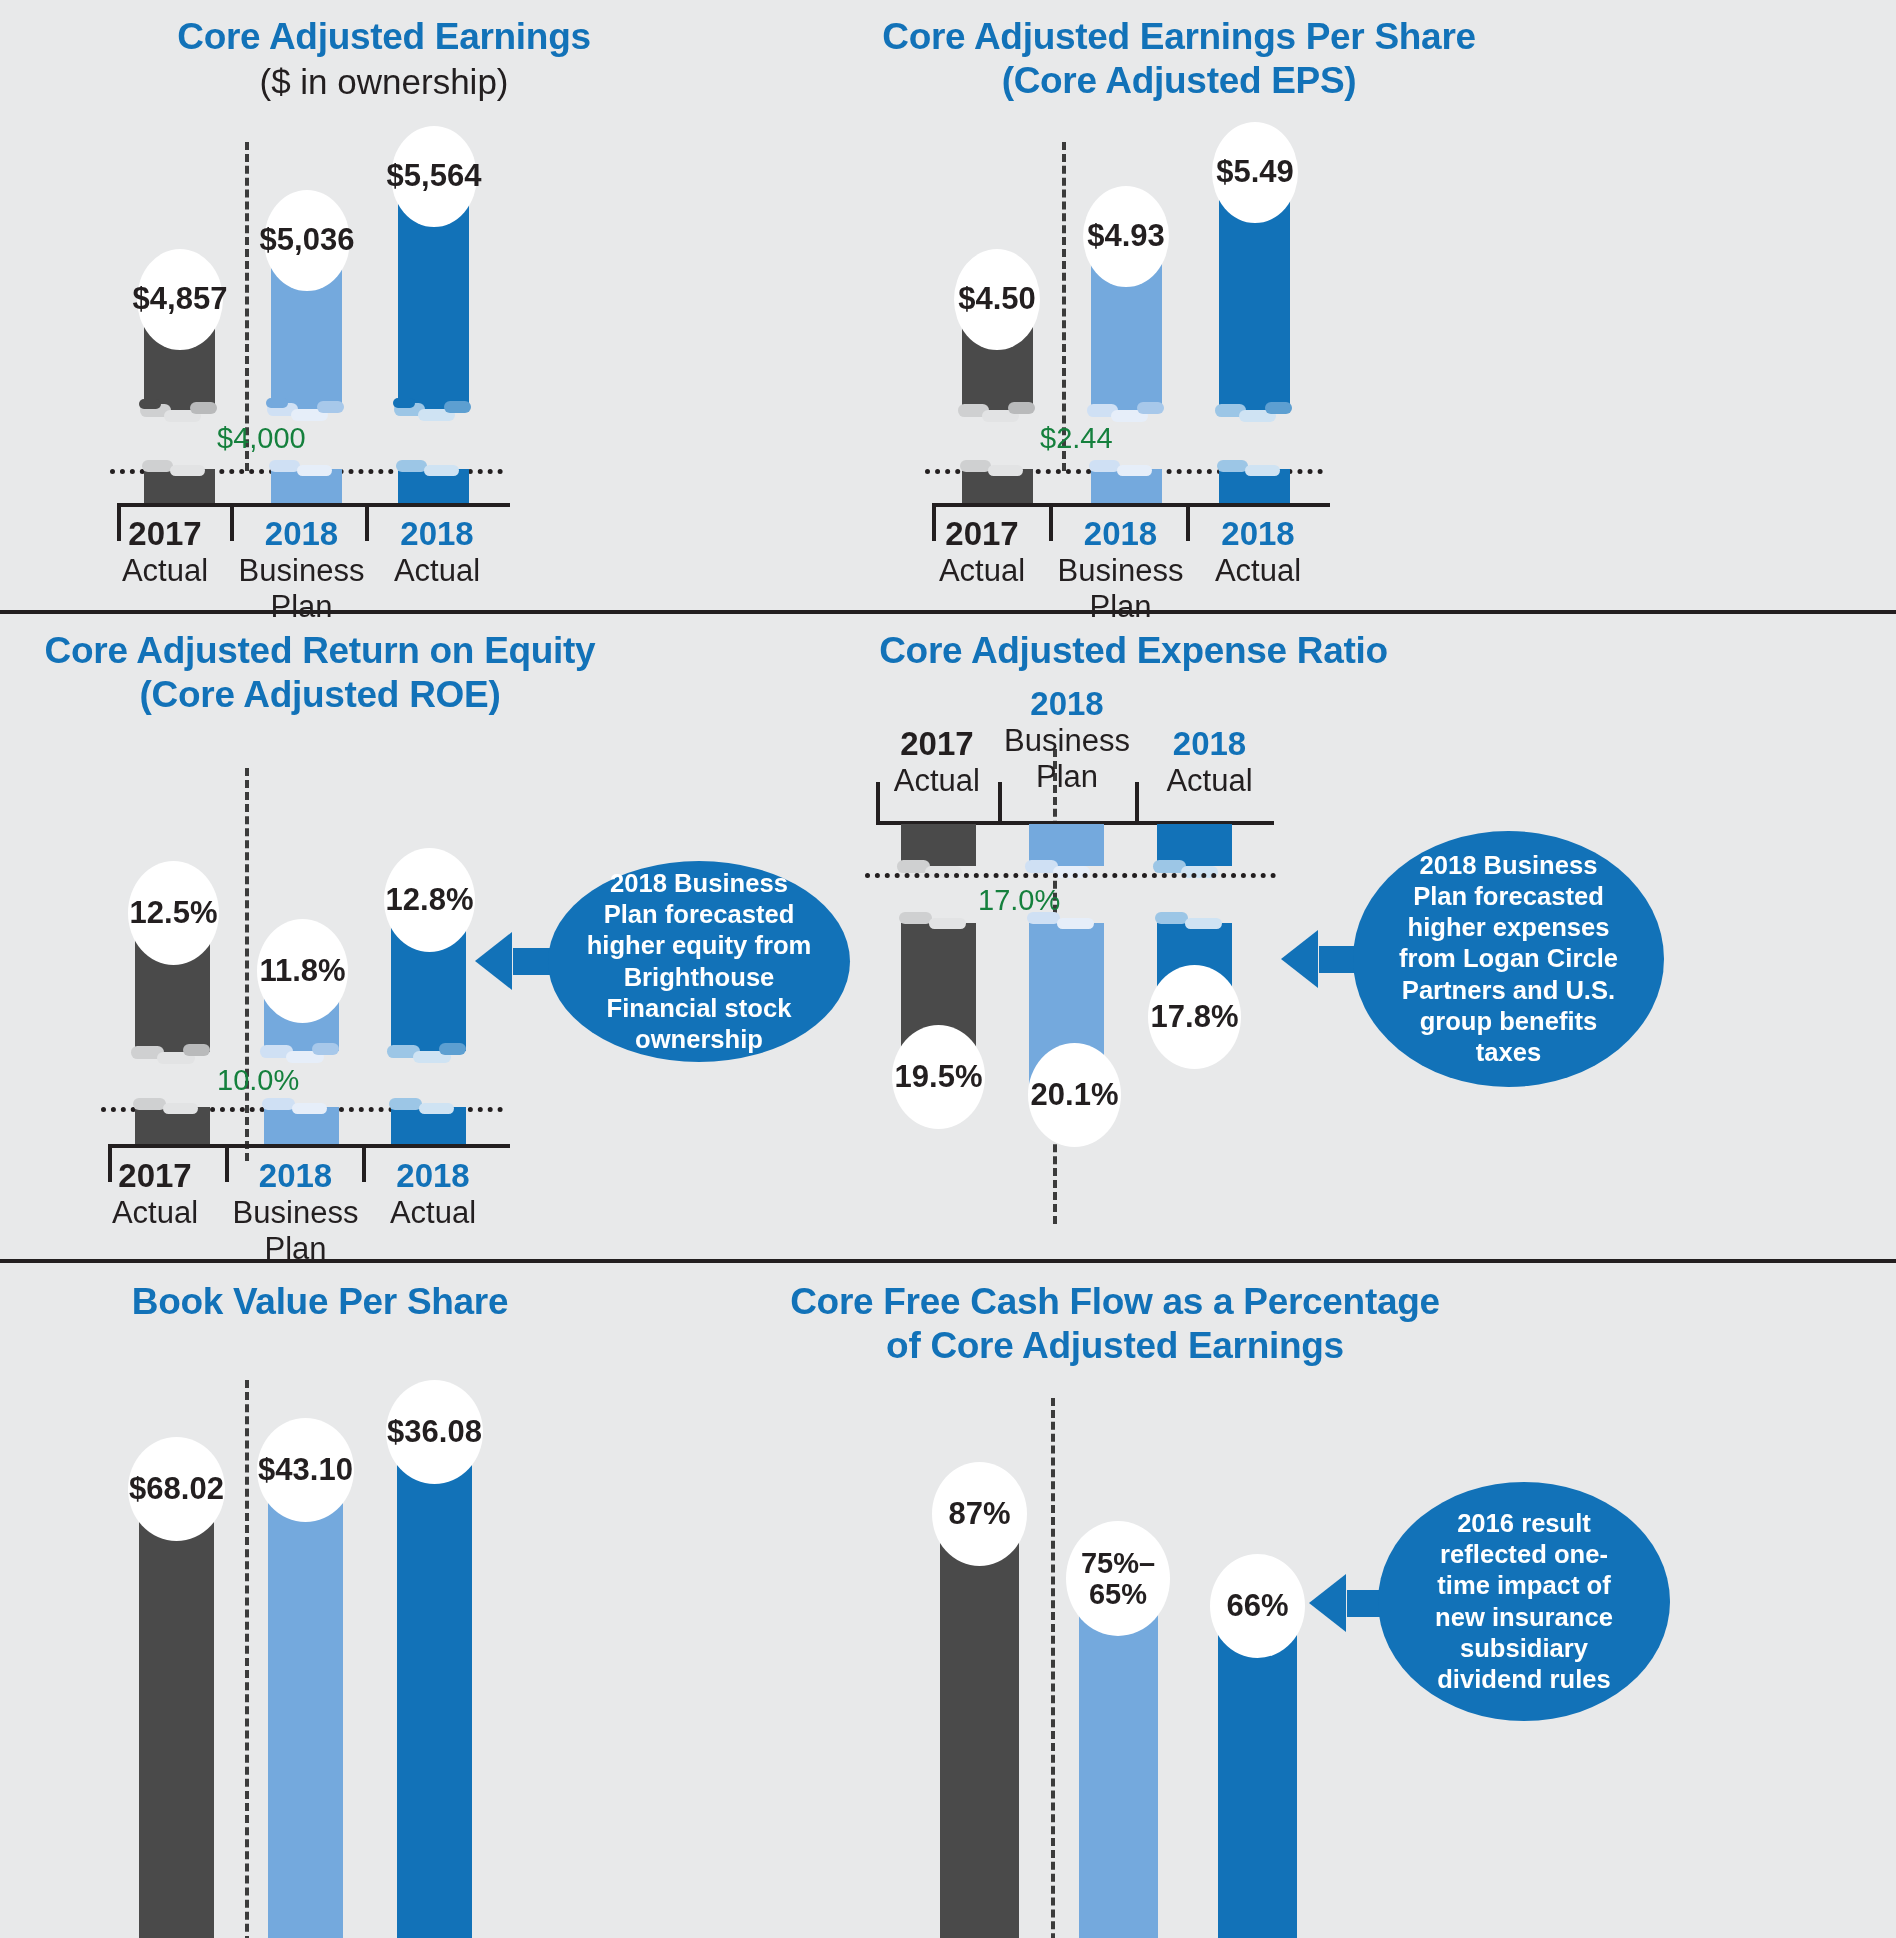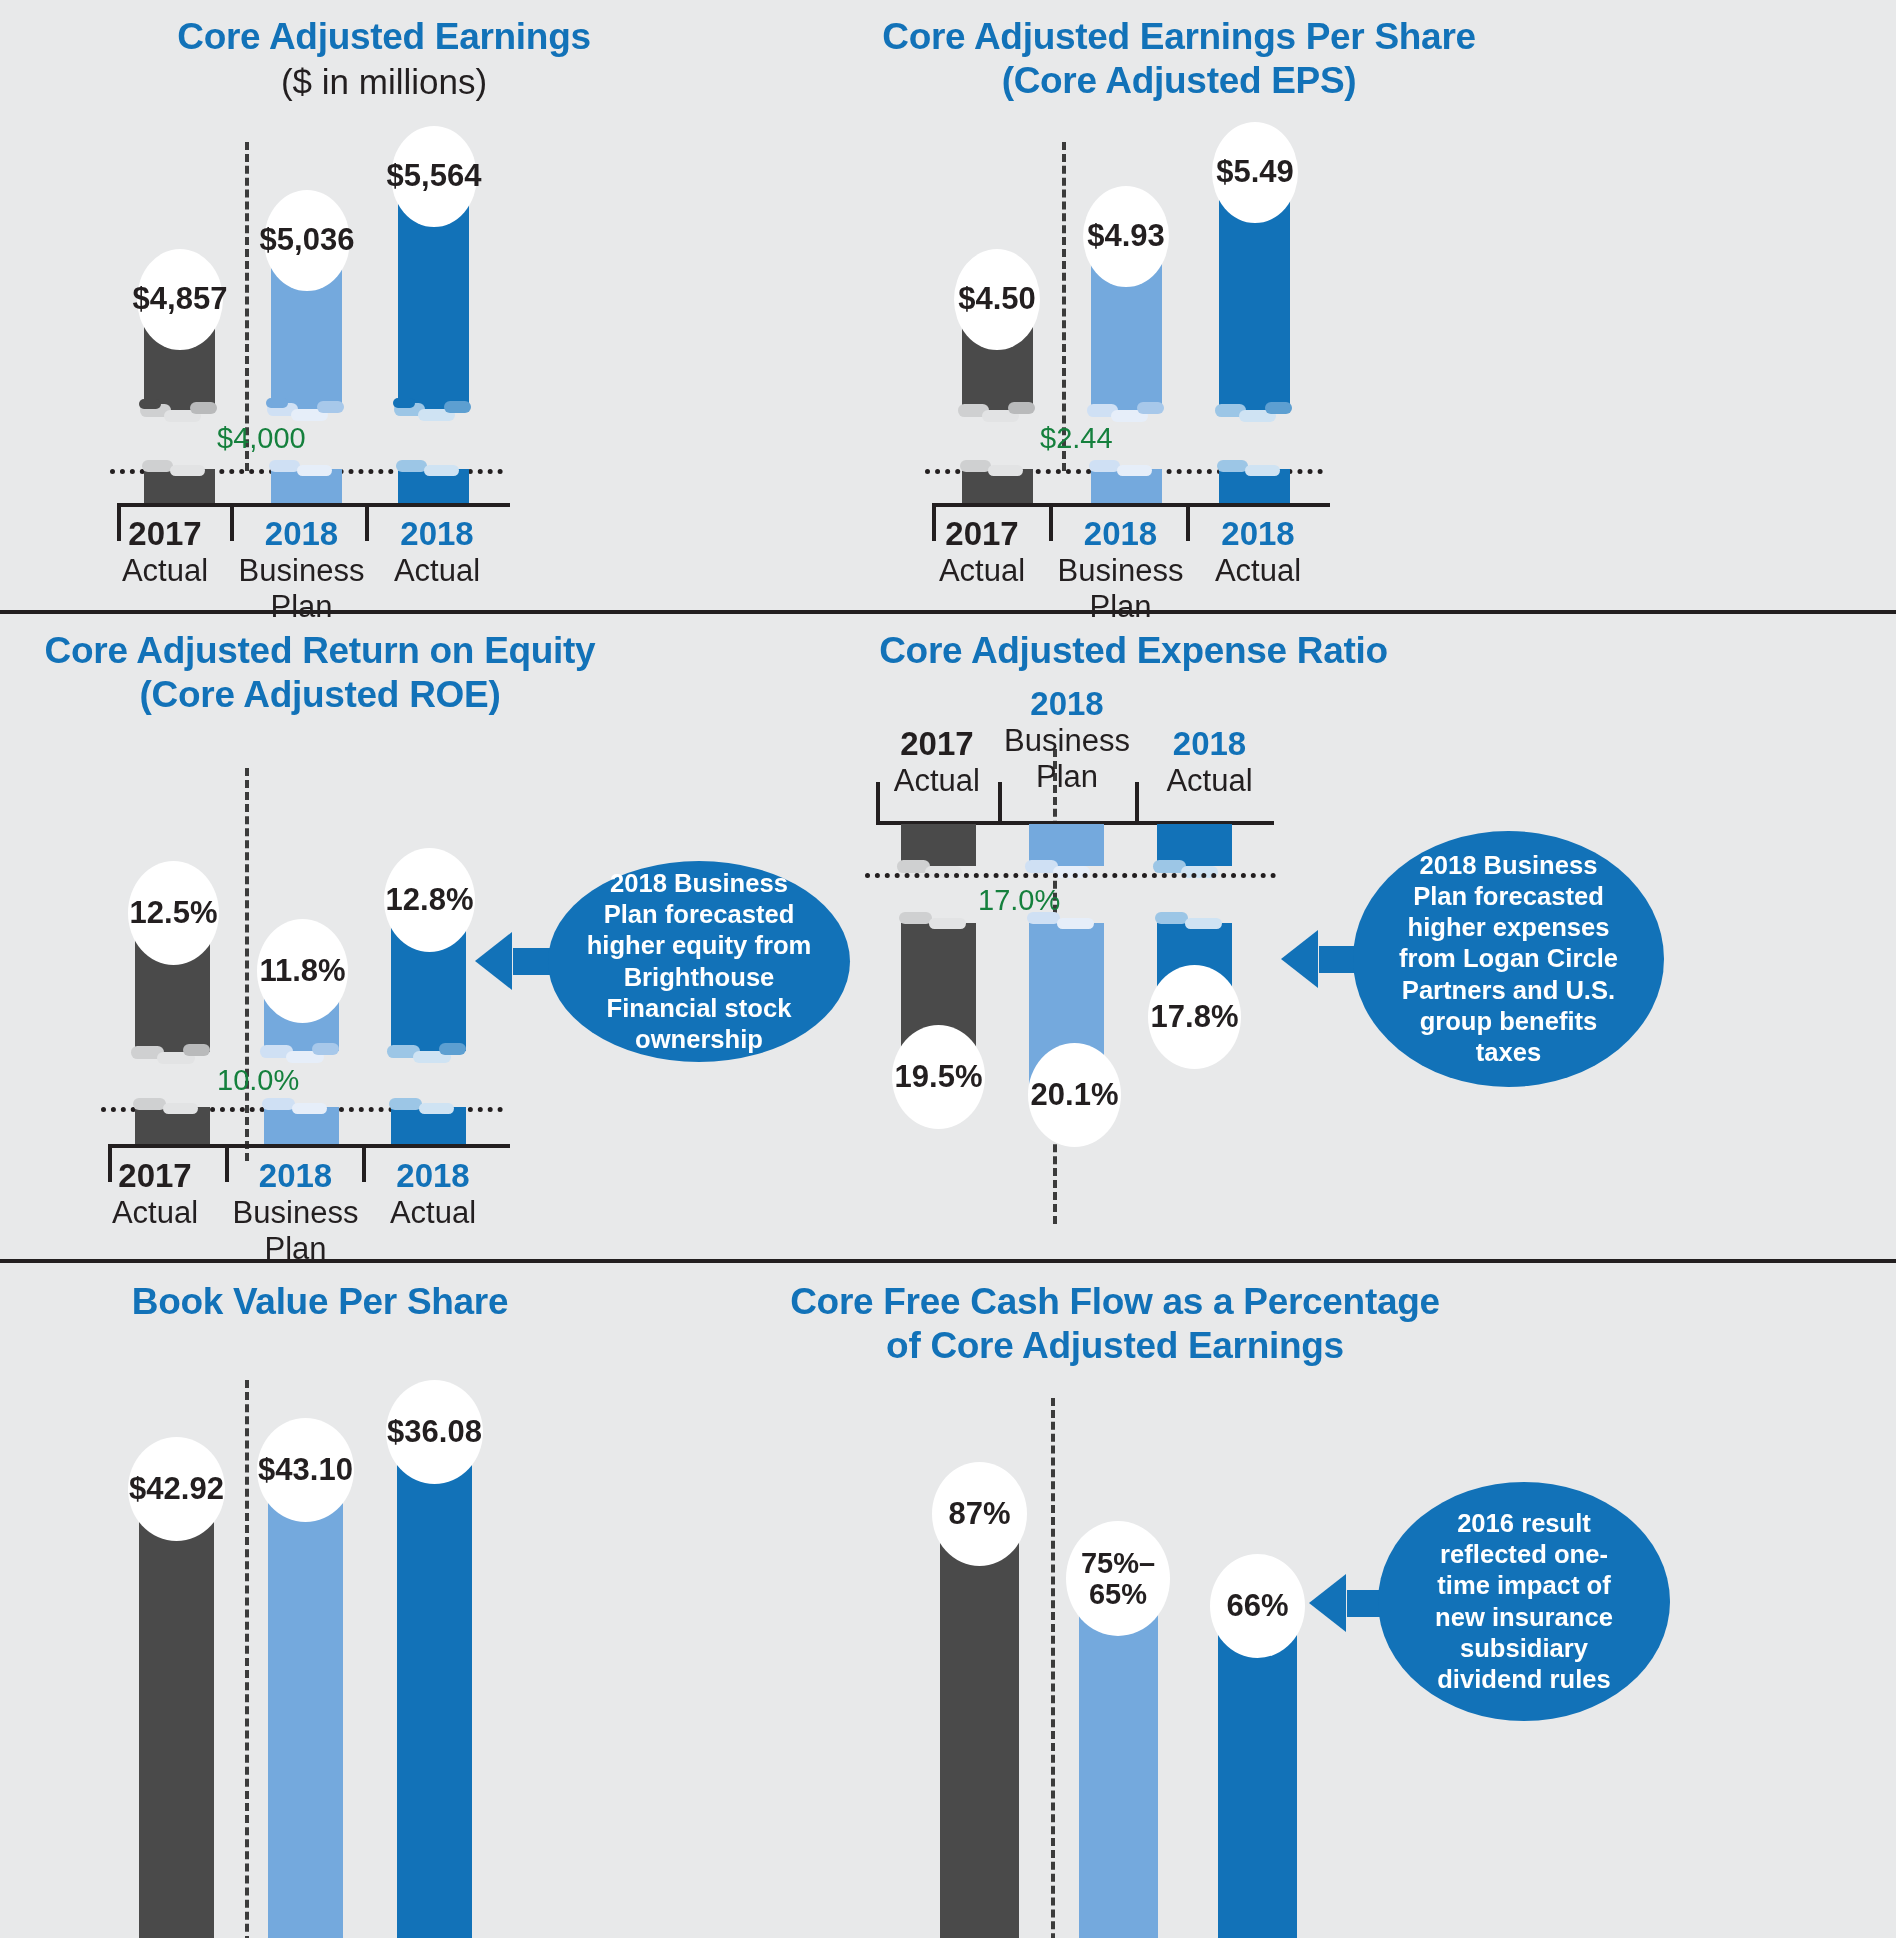--- a/index.html
+++ b/index.html
@@ -68,21 +68,21 @@
   }
 </style>
 </head>
 <body>
 
 <div class="hrule" style="top:610px;"></div>
 <div class="hrule" style="top:1259px;"></div>
 
 <div class="panel" style="left:0;top:0;width:768px;height:610px;">
   <div class="chart-title" style="position:absolute;left:0;top:16.4px;width:768px;">Core Adjusted Earnings</div>
-  <div class="chart-subtitle" style="position:absolute;left:0;top:62px;width:768px;">($ in millions)</div>
+  <div class="chart-subtitle" style="position:absolute;left:0;top:62px;width:768px;">($ in ownership)</div>
 
   <div class="divider" style="left:245px;top:142px;height:329px;"></div>
 
   <div class="bar" style="left:144px;top:291px;width:71px;height:119px;background:#4a4a4a;">
     <div class="tear" style="bottom:-12.8px;">
       <i style="left:1.8px;top:5.5px;width:31px;height:12.8px;background:#cfd0d1;"></i>
       <i style="left:25.6px;top:11px;width:37px;height:12px;background:#e2e3e4;"></i>
       <i style="left:51px;top:3.7px;width:27.4px;height:12px;background:#b9babb;"></i>
       <i style="left:0;top:0;width:22px;height:10px;background:#4a4a4a;"></i>
     </div>
@@ -395,21 +395,21 @@
 
 <div class="panel" style="left:0;top:1263px;width:768px;height:675px;">
   <div class="chart-title" style="position:absolute;left:0;top:18.3px;width:640px;">Book Value Per Share</div>
 
   <div class="divider" style="left:245px;top:117px;height:576px;"></div>
 
   <div style="position:absolute;left:139px;top:217px;width:75px;height:484px;background:#4a4a4a;"></div>
   <div style="position:absolute;left:268px;top:199px;width:75px;height:503px;background:#74a9dd;"></div>
   <div style="position:absolute;left:397px;top:161px;width:75px;height:541px;background:#1272b8;"></div>
 
-  <div class="bubble" style="left:128px;top:174px;width:97px;height:104px;font-size:31px;">$42.92</div>
+  <div class="bubble" style="left:128px;top:174px;width:97px;height:104px;font-size:31px;">$68.02</div>
   <div class="bubble" style="left:257px;top:155px;width:97px;height:104px;font-size:31px;">$43.10</div>
   <div class="bubble" style="left:386px;top:117px;width:97px;height:104px;font-size:31px;">$36.08</div>
 
 </div>
 
 <div class="panel" style="left:768px;top:1263px;width:1129px;height:675px;">
   <div class="chart-title" style="position:absolute;left:0;top:18.3px;width:694px;">Core Free Cash Flow as a Percentage</div>
   <div class="chart-title" style="position:absolute;left:0;top:62px;width:694px;">of Core Adjusted Earnings</div>
 
   <div class="divider" style="left:283px;top:135px;height:567px;"></div>

